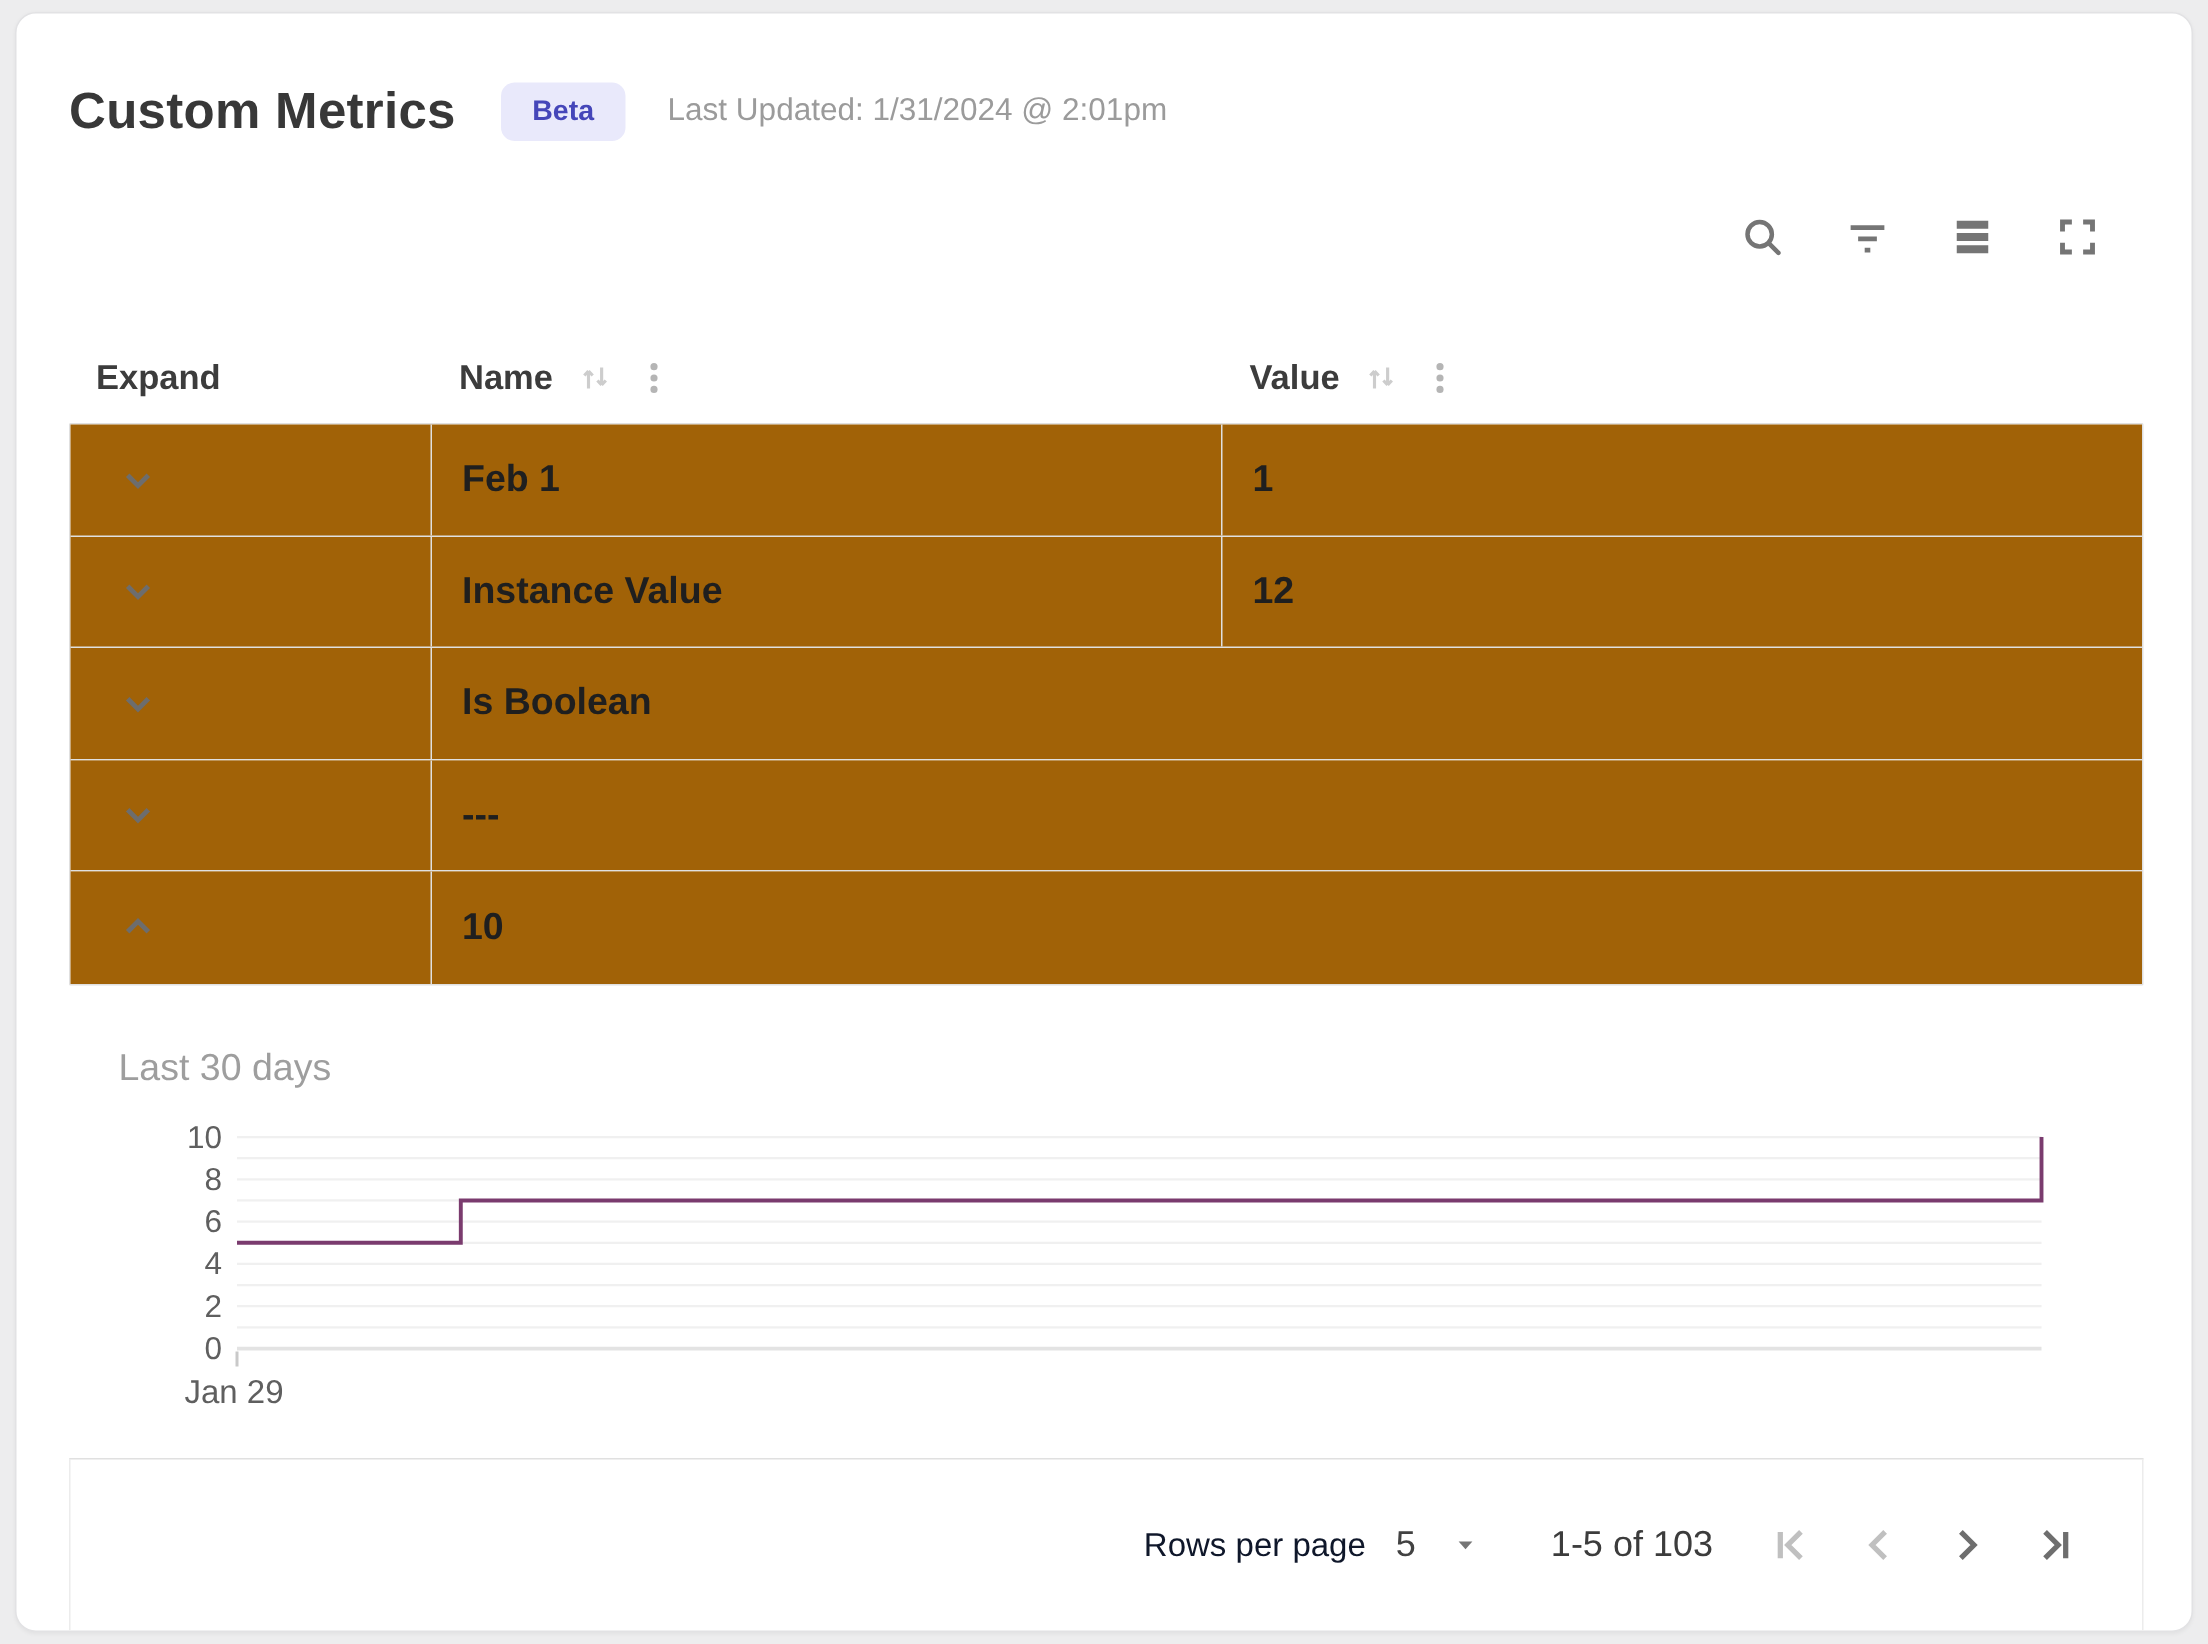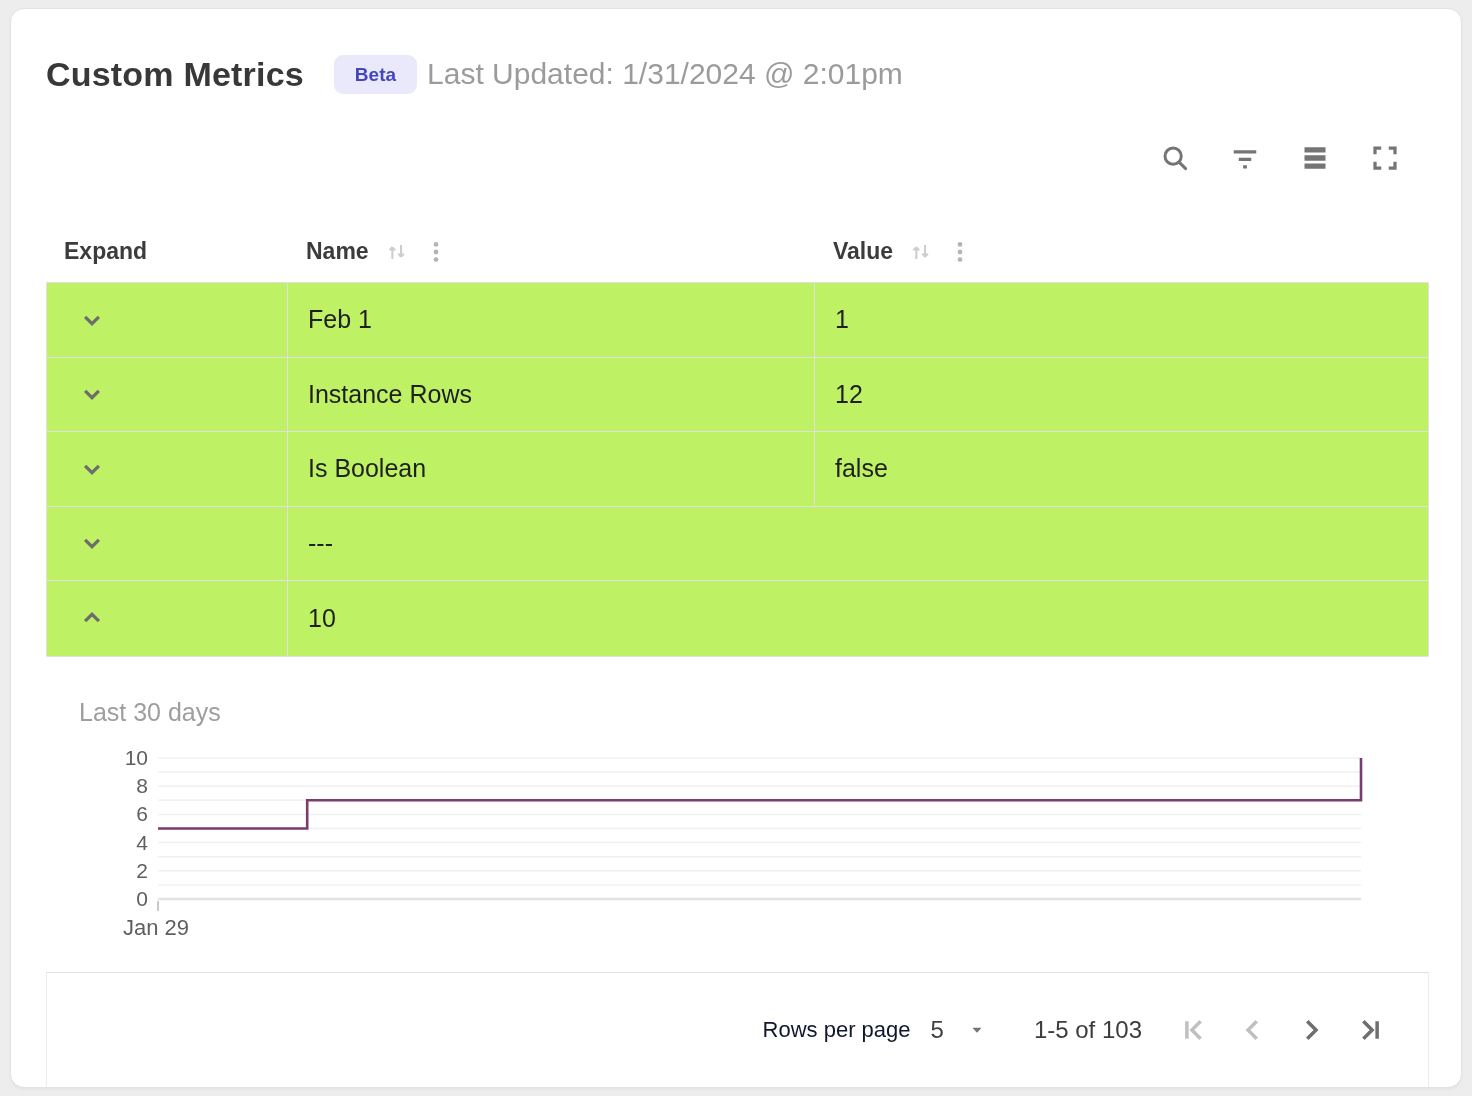--- a/index.html
+++ b/index.html
@@ -15,21 +15,21 @@
   }
 
   
   .title-row { display:flex; align-items:center; height:50px;text-align:center; }
   .page-title { font-size:34px; font-weight:700; color:#383838; letter-spacing:0.2px; }
   .beta-badge {
     margin-left:30px; background:#e9e9fb; color:#4546b9;
     font-size:19px; font-weight:700; border-radius:9px;
     padding:10px 21px; line-height:1;
   }
-  .last-updated { margin-left:10px; font-size:30px; color:#9b9b9b; }
+  .last-updated { margin-left:28px; font-size:21px; color:#9b9b9b; }
 
   
   .toolbar { margin-top:43px; height:32px; display:flex; justify-content:flex-end; align-items:center; gap:38px; padding-right:28px; }
   .tool-btn { width:32px; height:32px; display:flex; align-items:center; justify-content:center; cursor:pointer; background:none; border:none; }
   .tool-btn svg { display:block; }
 
   
   .grid-header {
     margin-top:47px; height:61px;
     display:grid; grid-template-columns:240px 527px 1fr;
@@ -37,21 +37,21 @@
   }
   .grid-header .hcell { display:flex; align-items:center; font-size:23px; font-weight:700; color:#3c3c3c; }
   .hcell.expand { padding-left:18px; }
   .hcell.name, .hcell.value { padding-left:20px; }
   .sort-icon { margin-left:14px; display:flex; }
   .kebab-btn { margin-left:12px; display:flex; background:none; border:none; cursor:pointer; padding:2px; }
 
   .grid-body { border:1px solid #e0e0e0; border-radius:1px; }
   .data-row {
     display:grid; grid-template-columns:240px 527px 1fr;
-    height:74.5px; border-bottom:1px solid #e0e0e0; background:#bef264;
+    height:74.5px; border-bottom:1px solid #e0e0e0; background:#a16207;font-weight:bold;
   }
   .data-row:last-child { border-bottom:none; }
   .cell { display:flex; align-items:center; font-size:25px; color:#1f1f1f; }
   .cell.expand-cell { padding-left:30px; }
   .cell.name-cell, .cell.value-cell { padding-left:20px; border-left:1px solid #e0e0e0; }
   .chevron-btn { background:none; border:none; cursor:pointer; display:flex; padding:0; }
   .chevron-btn svg { transition:transform .15s; }
   .data-row.expanded .chevron-btn svg { transform:rotate(180deg); }
 
   
@@ -170,33 +170,32 @@
       <div class="cell value-cell">1</div>
     </div>
     <div class="data-row">
       <div class="cell expand-cell">
         <button class="chevron-btn">
           <svg width="30" height="30" viewBox="0 0 24 24" fill="none" stroke="#6d6d6d" stroke-width="2.6">
               <path d="M6.5 9.5 L12 15 L17.5 9.5"></path>
             </svg>
         </button>
       </div>
-      <div class="cell name-cell">Instance Rows</div>
+      <div class="cell name-cell">Instance Value</div>
       <div class="cell value-cell">12</div>
     </div>
     <div class="data-row">
       <div class="cell expand-cell">
         <button class="chevron-btn">
           <svg width="30" height="30" viewBox="0 0 24 24" fill="none" stroke="#6d6d6d" stroke-width="2.6">
               <path d="M6.5 9.5 L12 15 L17.5 9.5"></path>
             </svg>
         </button>
       </div>
       <div class="cell name-cell">Is Boolean</div>
-      <div class="cell value-cell">false</div>
     </div>
     <div class="data-row">
       <div class="cell expand-cell">
         <button class="chevron-btn">
           <svg width="30" height="30" viewBox="0 0 24 24" fill="none" stroke="#6d6d6d" stroke-width="2.6">
               <path d="M6.5 9.5 L12 15 L17.5 9.5"></path>
             </svg>
         </button>
       </div>
       <div class="cell value-cell">---</div>

